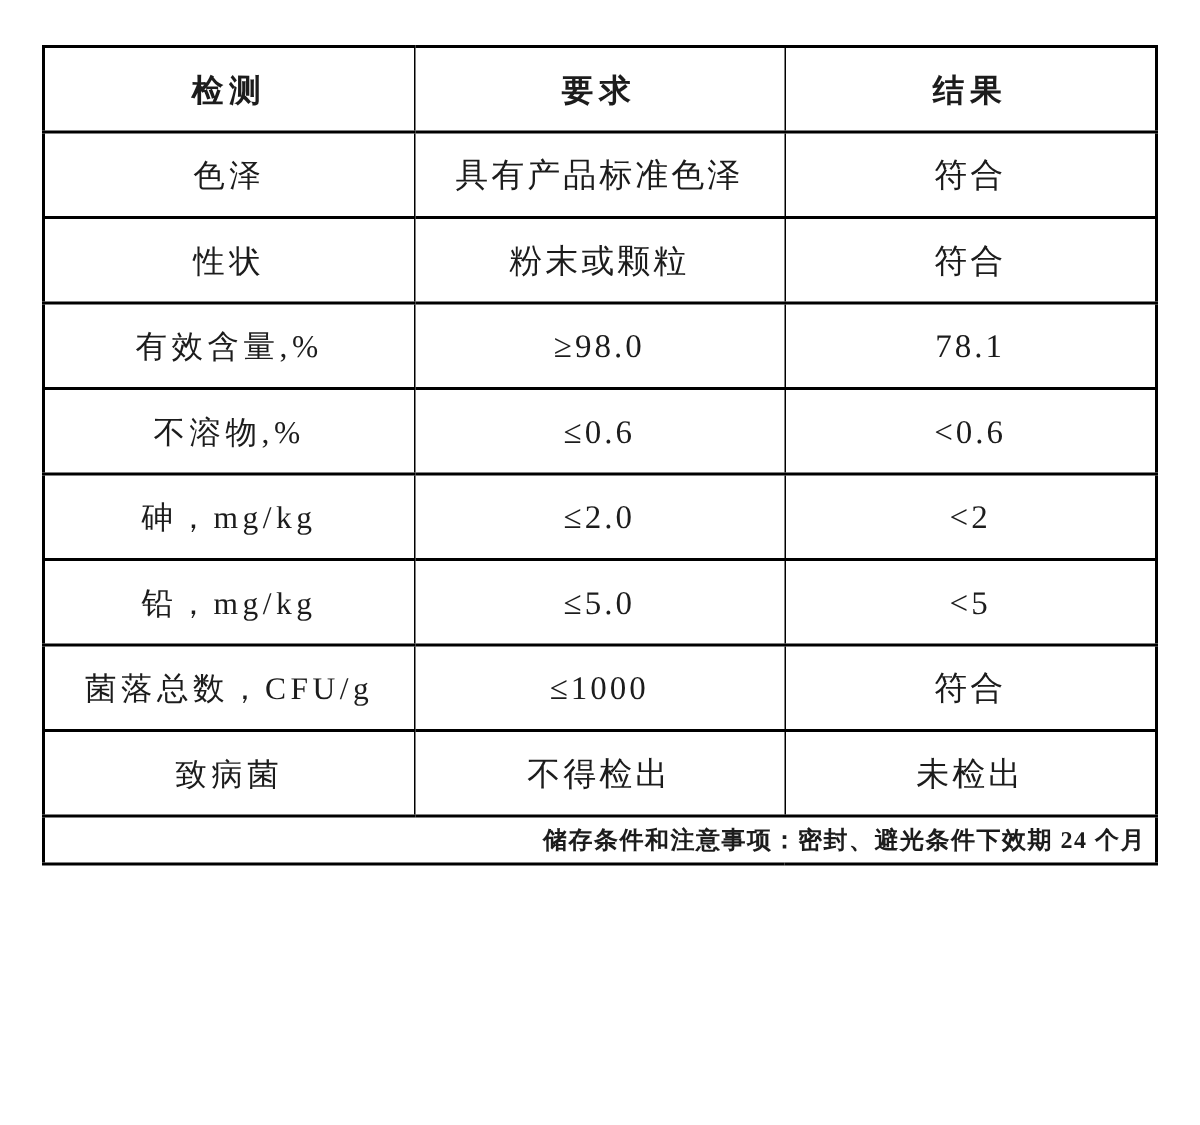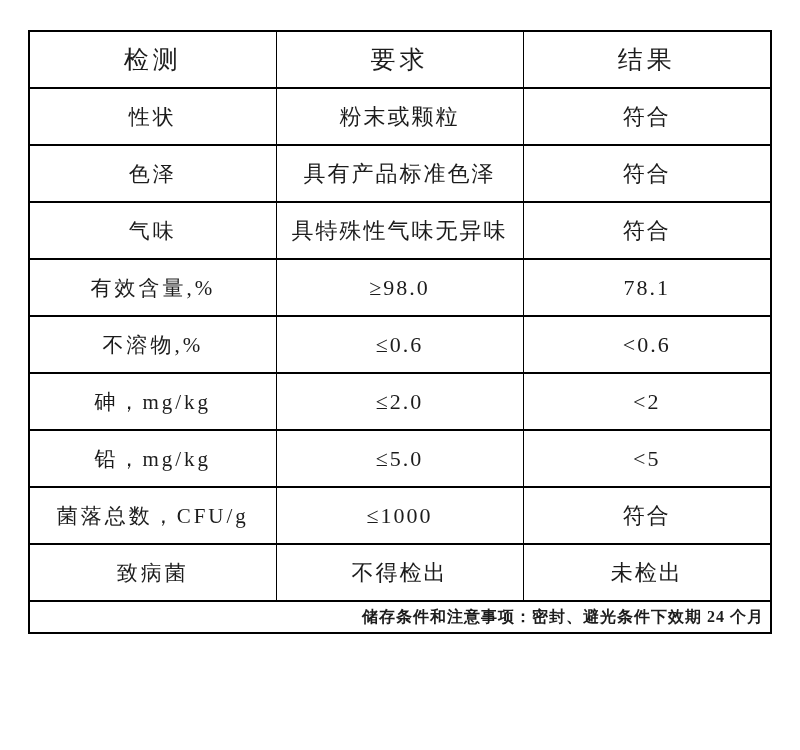--- a/index.html
+++ b/index.html
@@ -35,22 +35,23 @@
     border-color: #000000;
     border-width: 2px 1px; 
     text-align: center;
     vertical-align: middle;
     font-weight: normal;
     overflow: hidden;
     white-space: nowrap;
   }
   table.qc thead th {
     height: 53px;
-    font-size: 25px;
+    font-size: 21px;
     letter-spacing: 4px;
+    font-weight: bold;
   }
   table.qc tbody td {
     height: 53px;
     font-size: 21px;
     letter-spacing: 3px;
   }
   table.qc tbody td.c-req,
   table.qc tbody td.c-res {
     font-size: 22px;
     letter-spacing: 2px;
@@ -76,32 +77,27 @@
     </colgroup>
     <thead>
       <tr>
         <th>检测</th>
         <th>要求</th>
         <th>结果</th>
       </tr>
     </thead>
     <tbody>
         <tr>
-    <td class="c-test">性状</td>
-    <td class="c-req">粉末或颗粒</td>
-    <td class="c-res">符合</td>
-  </tr>
-        <tr>
     <td class="c-test">色泽</td>
     <td class="c-req">具有产品标准色泽</td>
     <td class="c-res">符合</td>
   </tr>
         <tr>
-    <td class="c-test">气味</td>
-    <td class="c-req">具特殊性气味无异味</td>
+    <td class="c-test">性状</td>
+    <td class="c-req">粉末或颗粒</td>
     <td class="c-res">符合</td>
   </tr>
         <tr>
     <td class="c-test">有效含量,%</td>
     <td class="c-req">≥98.0</td>
     <td class="c-res">78.1</td>
   </tr>
         <tr>
     <td class="c-test">不溶物,%</td>
     <td class="c-req">≤0.6</td>

